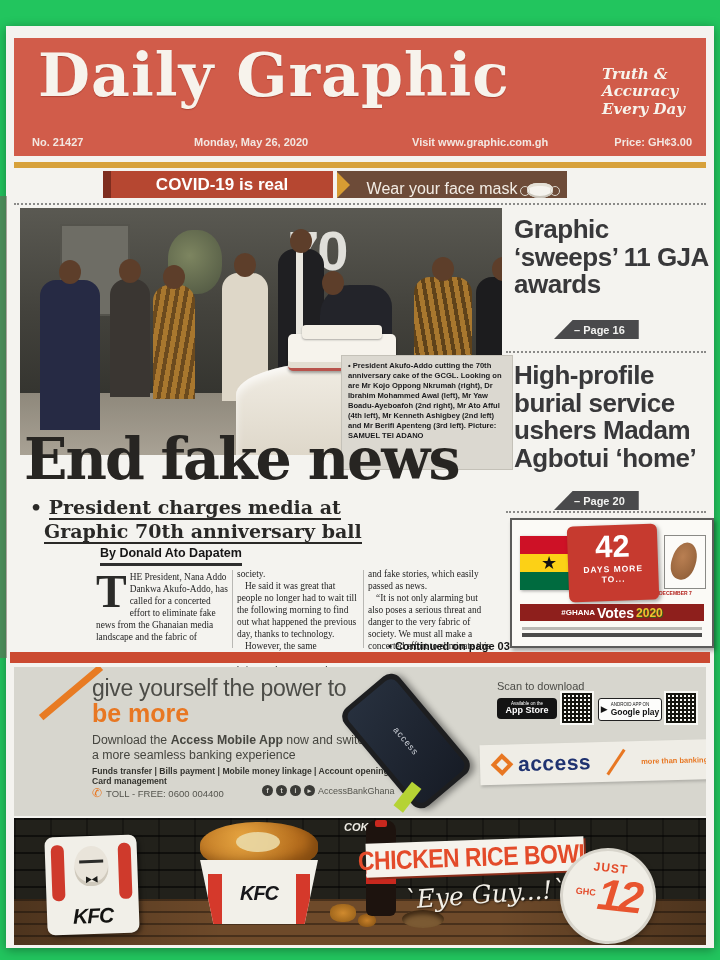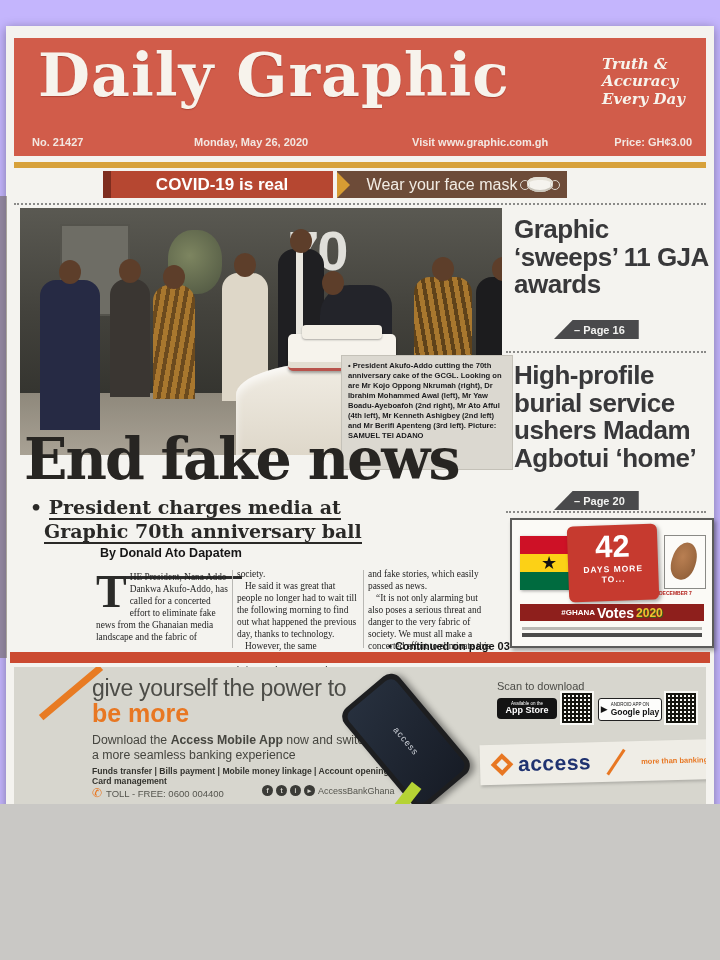--- a/index.html
+++ b/index.html
@@ -1,36 +1,36 @@
 <!DOCTYPE html>
 <html><head>
 <meta charset="utf-8">
 <style>
   html,body{margin:0;padding:0;background:#c9c8c5;}
-  .page{position:relative;width:720px;height:804px;background:#c4b5fd;overflow:hidden;
+  .page{position:relative;width:720px;height:960px;background:#22c55e;overflow:hidden;
         font-family:"Liberation Sans",sans-serif;-webkit-font-smoothing:antialiased;}
   .abs{position:absolute;}
   .paper{position:absolute;left:6px;top:26px;width:708px;height:922px;background:#f4f3ef;
          box-shadow:0 2px 10px rgba(0,0,0,.35);}
   
   .masthead{left:14px;top:38px;width:692px;height:118px;background:#d15c4a;color:#f7f3ec;}
   .mh-title{left:24px;top:2px;font-family:"DejaVu Serif",serif;font-weight:bold;font-size:60px;
             letter-spacing:1px;color:#f7f3ec;text-shadow:0 1px 1px rgba(120,30,20,.4);}
-  .mh-slogan{right:12px;top:18px;width:92px;font-family:"DejaVu Serif",serif;font-style:italic;
+  .mh-slogan{right:12px;top:28px;width:92px;font-family:"DejaVu Serif",serif;font-style:italic;
              font-weight:bold;font-size:15px;line-height:1.15;}
   .mh-meta{font-size:11px;font-weight:bold;color:#f3e7e1;bottom:8px;}
   
   .goldbar{left:14px;top:162px;width:692px;height:6px;background:#d7a13b;}
   .covid{left:103px;top:171px;width:464px;height:27px;display:flex;align-items:stretch;}
   .covid-cap{width:8px;background:#7e2d1f;}
   .covid-l{width:222px;background:#b64731;color:#fff;font-weight:bold;font-size:17px;
            display:flex;align-items:center;justify-content:center;}
   .covid-arrow{width:0;height:0;border-top:13.5px solid transparent;border-bottom:13.5px solid transparent;
                border-left:13px solid #d79c33;align-self:center;margin-left:4px;margin-right:-13px;z-index:2;}
-  .covid-r{flex:1;background:#6d4b38;color:#f2ece4;font-size:16px;display:flex;align-items:center;
+  .covid-r{flex:1;background:#6d4b38;color:#f2ece4;font-size:16px;display:flex;align-items:flex-end;
            justify-content:center;gap:10px;padding-left:16px;}
   .mask{width:26px;height:15px;background:#f5f3ee;border-radius:45% 45% 55% 55%;position:relative;
         box-shadow:inset 0 -2px 0 #c9c4ba, inset 0 3px 0 #e4e0d6;}
   .mask:before,.mask:after{content:"";position:absolute;top:3px;width:8px;height:8px;border:1.5px solid #ddd8ce;
         border-radius:50%;background:transparent;}
   .mask:before{left:-7px;} .mask:after{right:-7px;}
   .dotted{border-top:2px dotted #8a8a88;height:0;}
   
   .photo{left:20px;top:208px;width:482px;height:247px;overflow:hidden;background:#3c3c37;}
   .backdrop{left:0;top:0;right:0;height:190px;background:linear-gradient(180deg,#5a5952 0%,#43423c 55%,#34342f 100%);}
@@ -71,21 +71,21 @@
             justify-content:center;gap:2px;color:#fff;}
   .graybar1{left:10px;top:107px;width:180px;height:3px;background:#b9b8b4;}
   .graybar2{left:10px;top:113px;width:180px;height:4px;background:#4c4c4a;}
   
   .headline{left:24px;top:430px;font-family:"DejaVu Serif",serif;font-weight:bold;font-size:57px;
             letter-spacing:-2px;color:#272522;line-height:1;}
   .subhead{left:30px;top:496px;font-family:"DejaVu Serif",serif;font-weight:bold;font-size:19px;
            color:#2a2927;line-height:1.25;}
   .subhead .u{border-bottom:2px solid #2a2927;}
   .byline{left:100px;top:546px;font-size:12.5px;font-weight:bold;color:#161616;
-          border-bottom:3px solid #2e2e2e;padding-bottom:16px;}
+          border-bottom:3px solid #2e2e2e;padding-bottom:3px;}
   .bodycol{font-family:"Liberation Serif",serif;font-size:9.4px;line-height:1.28;color:#1f1f1f;text-align:left;}
   .bodycol p{margin:0;}
   .bodycol p.ind{text-indent:8px;}
   .dropcap{float:left;font-family:"Liberation Serif",serif;font-weight:bold;font-size:46px;line-height:.82;
            padding:2px 3px 0 0;color:#2b2b29;}
   .colrule{width:1px;background:#b9b8b4;}
   .continued{font-size:11px;font-weight:bold;color:#151515;}
   .orangebar{left:10px;top:652px;width:700px;height:11px;background:#cb4a31;}
   
   .access{left:14px;top:667px;width:692px;height:149px;background:#d7d6ce;overflow:hidden;}

